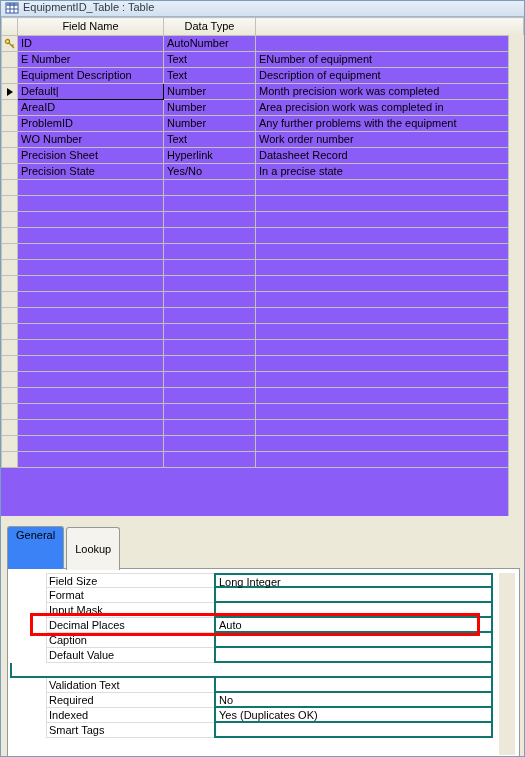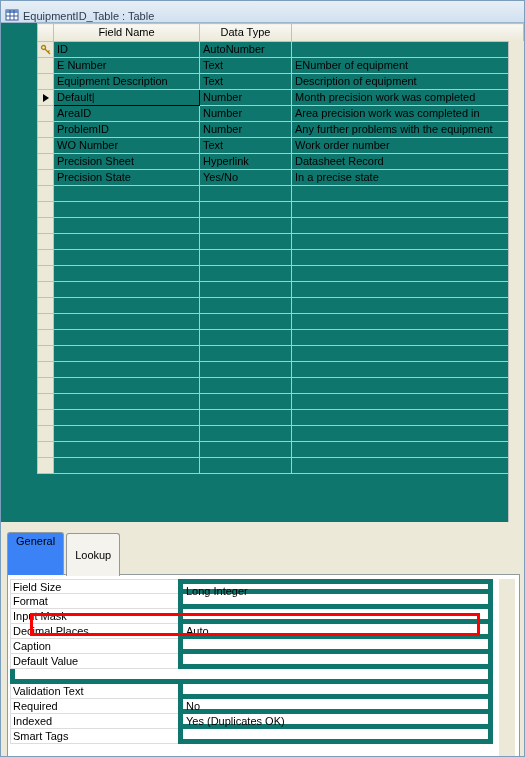--- a/index.html
+++ b/index.html
@@ -8,36 +8,35 @@
   font-size: 11px;
   background: #ece9d8;
   width: 525px;
   height: 757px;
   overflow: hidden;
   border: 1px solid #7b9ebd;
 }
 .titlebar {
   background: linear-gradient(to bottom, #e8eef6 0%, #d1e1f1 100%);
   border-bottom: 1px solid #9db6cc;
-  height: 22px;
+  height: 16px;
   display: flex;
-  align-items: flex-end;
+  align-items: flex-start;
   padding: 0 4px;
   color: #2e3b4d;
 }
 .title-icon {
   width: 14px; height: 14px; margin-right: 4px;
 }
 .title-text { font-weight: normal; }
 .upper-pane {
-  background: #0f766e;
+  background: #8b5cf6;
   height: 499px;
   overflow: hidden;
   position: relative;
-  padding-left: 36px;
 }
 .grid {
   width: 100%;
   border-collapse: collapse;
   table-layout: fixed;
 }
 .grid th, .grid td {
   border: 1px solid #c0c0c0;
   height: 16px;
   line-height: 15px;
@@ -113,24 +112,25 @@
   height: 15px;
   line-height: 15px;
 }
 .prop-label {
   width: 168px;
   padding-left: 2px;
   border: 1px solid #ddd;
   border-right: none;
   white-space: nowrap;
   overflow: hidden;
+  margin-left: 36px;
 }
 .prop-value {
   flex: 1;
-  border: 5px solid #0f766e;
+  border: 2px solid #0f766e;
   padding-left: 3px;
   margin-right: 24px;
 }
 .prop-row + .prop-row .prop-label,
 .prop-row + .prop-row .prop-value {
   border-top: none;
 }
 .tab-scrollstub {
   position: absolute;
   top: 4px; right: 4px; bottom: 4px;

